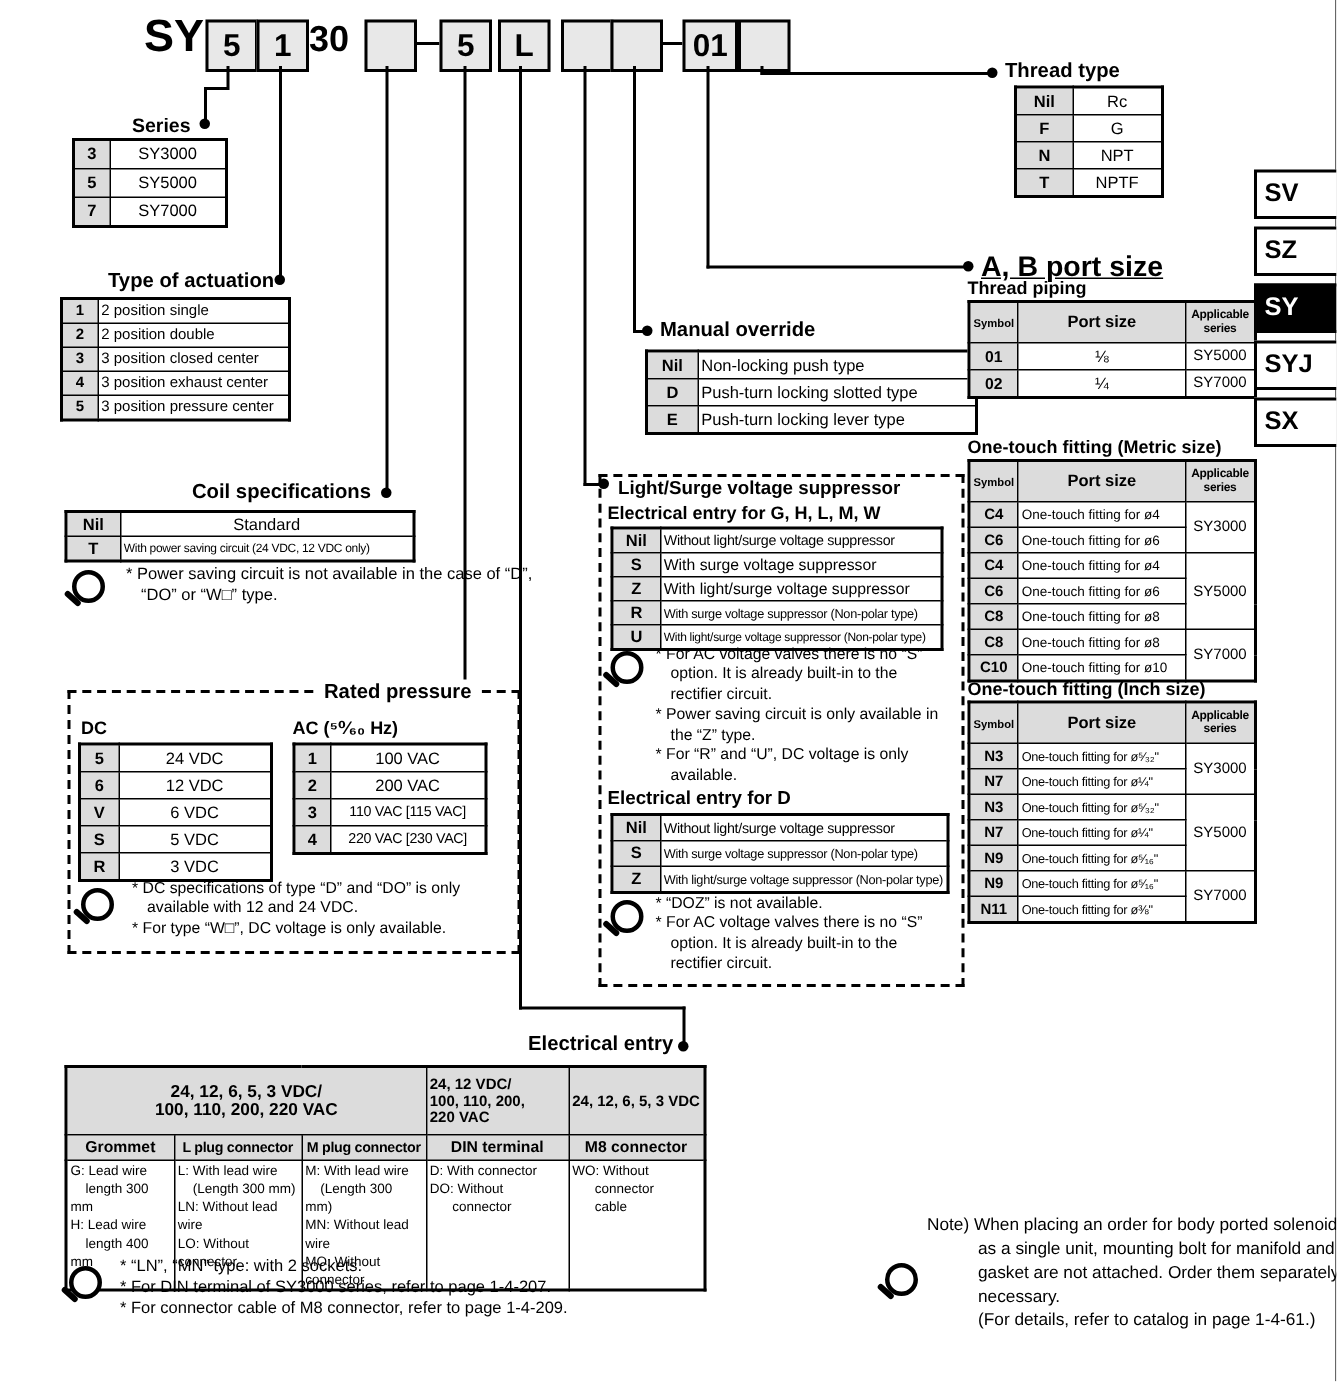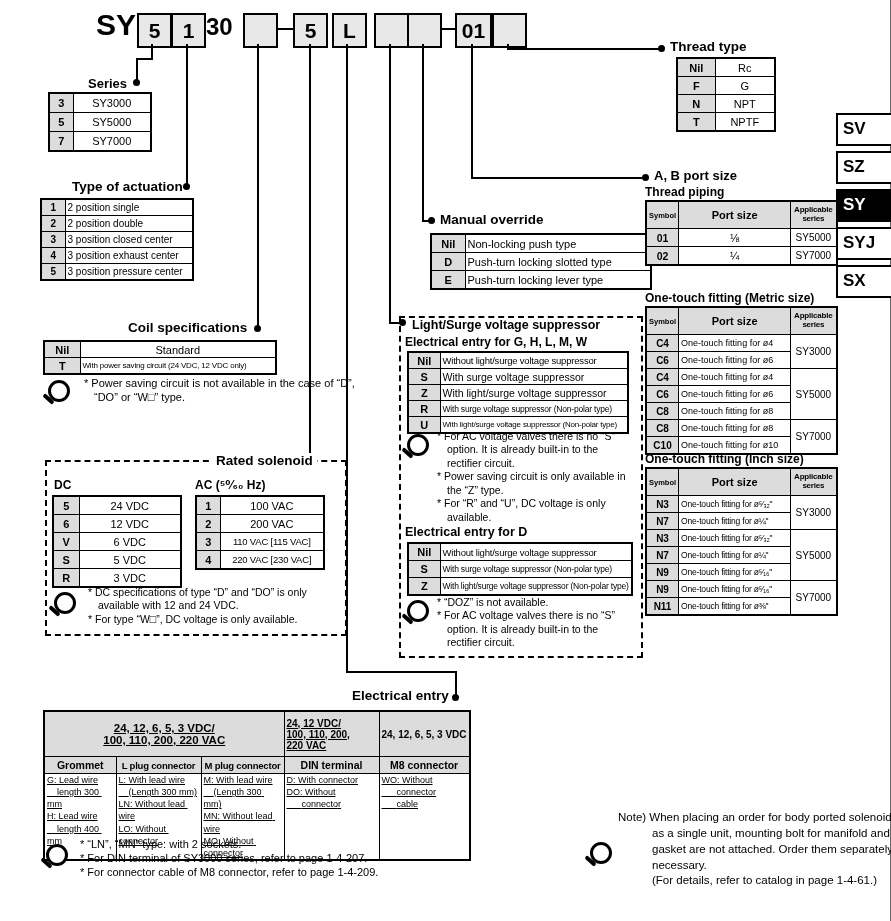--- a/index.html
+++ b/index.html
@@ -15,21 +15,21 @@
   .vln{position:absolute;width:2px;background:#000;}
   .hln{position:absolute;height:2px;background:#000;}
   .cdot{position:absolute;width:7px;height:7px;border-radius:50%;background:#000;}
   
   table.t{position:absolute;border-collapse:collapse;table-layout:fixed;border:2px solid #000;background:#fff;}
   table.t td{border:1px solid #000;overflow:hidden;white-space:nowrap;padding:0 2px;vertical-align:middle;}
   td.sym{background:#dcdcdc;text-align:center;font-weight:bold;}
   td.hd{background:#dcdcdc;font-weight:bold;text-align:center;}
   .c{text-align:center;}
   .l{text-align:left;}
-  .prew{white-space:pre-wrap !important;text-decoration:underline;}
+  .prew{white-space:pre-wrap !important;}
   .prel{white-space:pre-line;}
   .wrap{white-space:normal !important;line-height:1.1;}
   
   .frame{position:absolute;border:2px dashed #000;}
   
   .mag{position:absolute;width:16px;height:16px;border:3px solid #000;border-radius:50%;background:#fff;z-index:2;}
   .mag::before{content:"";position:absolute;left:-9px;top:14px;width:13px;height:4px;background:#000;border-radius:2px;transform:rotate(42deg);}
   
   .note{padding-left:10px;text-indent:-10px;line-height:1.28;}
   
@@ -162,21 +162,21 @@
     <tr>
           <td class="sym fs11" style="height:15px;">T</td>
           <td class="l fs8">With power saving circuit (24 VDC, 12 VDC only)</td>
         </tr>
   </tbody>
     </table>
   <div class="mag" style="left:48px;top:380px;"></div>
   <div class="abs note fs11" style="left:84px;top:376px;width:266px;">* Power saving circuit is not available in the case of “D”, “DO” or “W□” type.</div>
 
   <div class="frame" style="left:45px;top:460px;width:298px;height:172px;"></div>
-  <div class="sect" style="left:212px;top:453px;font-size:13.5px;background:#fff;padding:0 4px;">Rated solenoid</div>
+  <div class="sect" style="left:212px;top:453px;font-size:13.5px;background:#fff;padding:0 4px;">Rated pressure</div>
   <div class="sect" style="left:54px;top:478px;font-size:12px;">DC</div>
   <div class="sect" style="left:195px;top:478px;font-size:12px;">AC (⁵⁰⁄₆₀ Hz)</div>
   <table class="t fs11" style="left:52px;top:495px;">
     <colgroup>
         <col style="width:26px;">
         <col style="width:102px;">
       </colgroup>
     <tbody>
         <tr>
           <td class="sym" style="height:17px;">5</td>
@@ -335,21 +335,21 @@
           <td class="l fs8-5">With light/surge voltage suppressor (Non-polar type)</td>
         </tr>
   </tbody>
     </table>
   <div class="mag" style="left:407px;top:600px;"></div>
   <div class="abs" style="left:437px;top:596px;width:196px;font-size:10.5px;">
     <div class="note">* “DOZ” is not available.</div>
     <div class="note">* For AC voltage valves there is no “S” option. It is already built-in to the rectifier circuit.</div>
   </div>
 
-  <div class="sect" style="left:654px;top:168px;font-size:13px;">A, B port size</div>
+  <div class="sect" style="left:654px;top:168px;font-size:19px;text-decoration:underline;">A, B port size</div>
   <div class="sect" style="left:645px;top:185px;font-size:12px;">Thread piping</div>
   <table class="t" style="left:645px;top:200px;">
     <colgroup>
         <col style="width:27px;">
         <col style="width:112px;">
         <col style="width:46px;">
       </colgroup>
     <tbody>
         <tr>
       <td class="hd fs7-5" style="height:26px;">Symbol</td>

